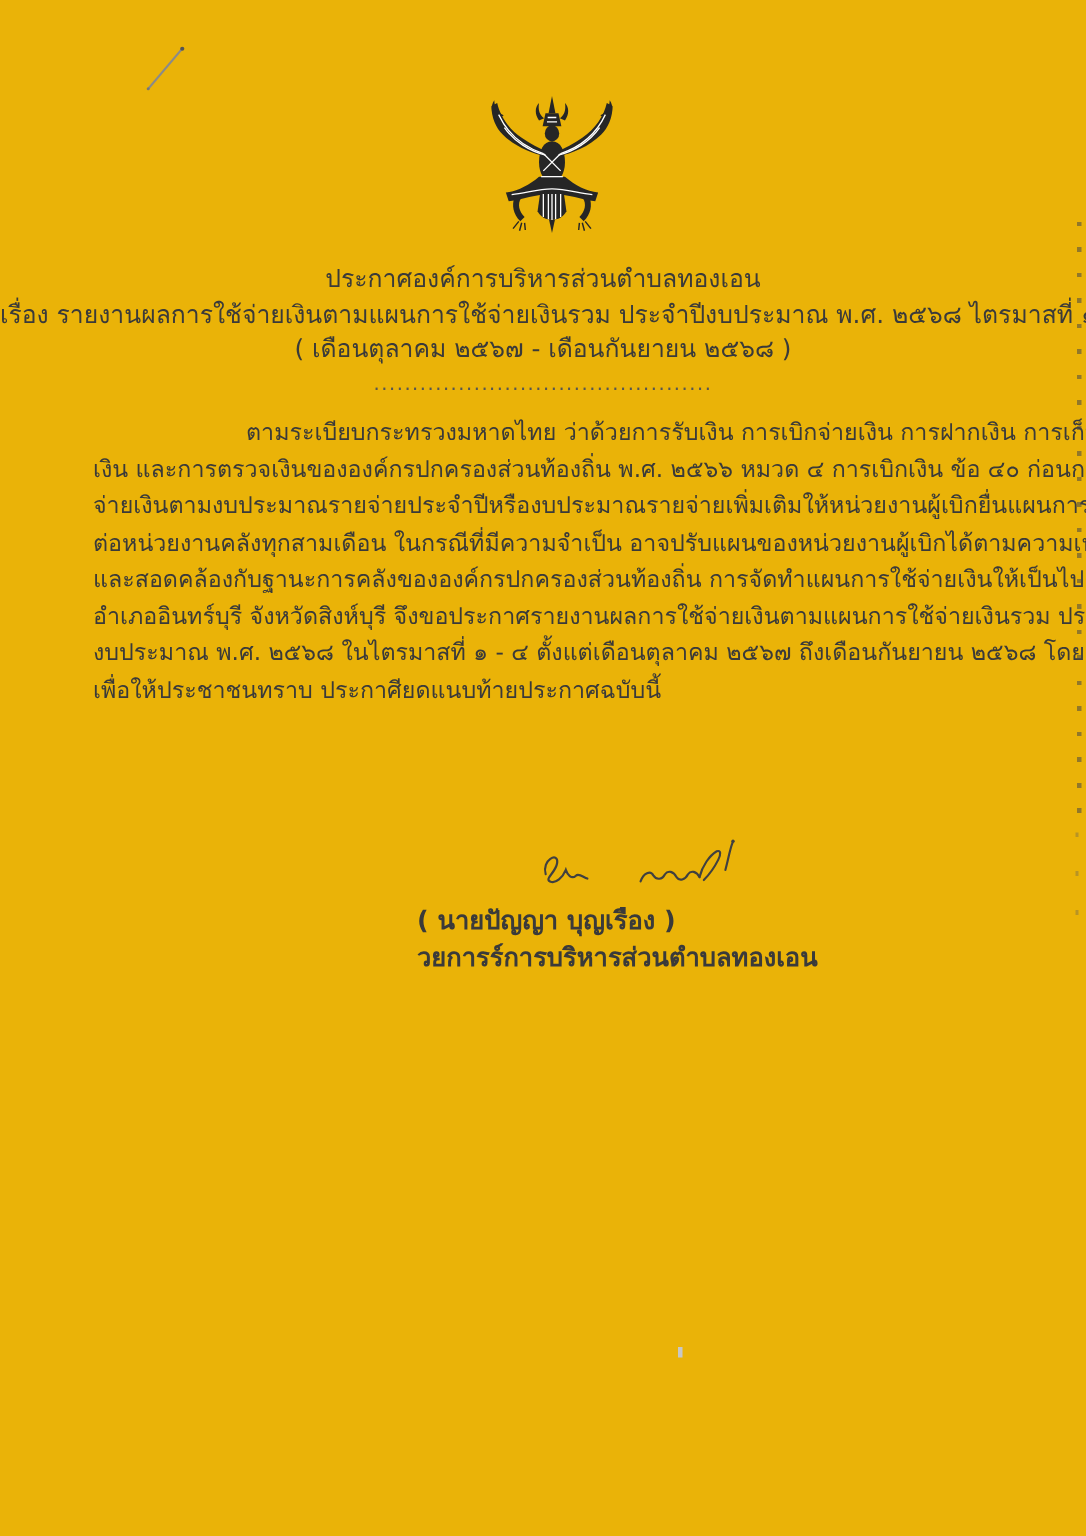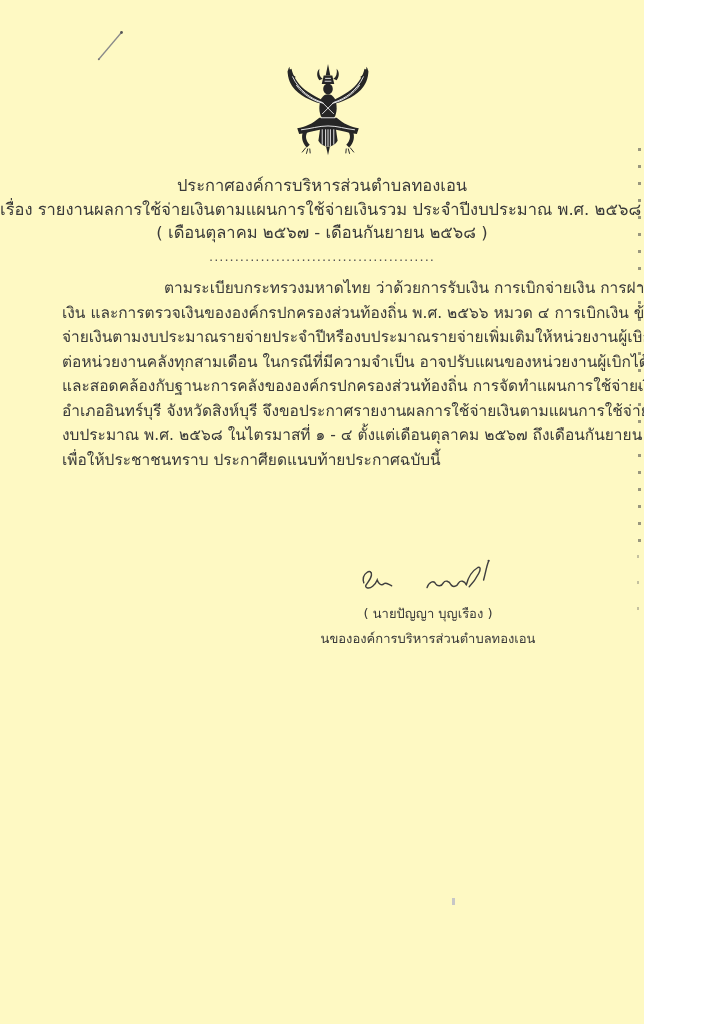--- a/index.html
+++ b/index.html
@@ -1,19 +1,19 @@
 <!DOCTYPE html>
 <html><head>
 <meta charset="utf-8">
 <style>
   html,body{margin:0;padding:0;}
   .page{
     position:relative;
-    width:644px;height:1024px;
-    background:#fef9c3;
+    width:724px;height:1024px;
+    background:#eab308;
     font-family:"DejaVu Sans", sans-serif;
     color:#3a3a3a;
     overflow:hidden;
   }
   
   .pen-mark{position:absolute;left:92px;top:26px;width:40px;height:40px;}
   
   .emblem{position:absolute;top:62px;left:50%;transform:translateX(calc(-50% + 6px));width:100px;height:100px;}
   
   .title-block{
@@ -25,21 +25,21 @@
   
   .body-block{
     position:absolute;top:276px;left:62px;width:620px;
     font-size:15.5px;line-height:24.5px;
   }
   .body-block .line{white-space:nowrap;}
   .indent{padding-left:102px;}
   
   .signature-block{
     position:absolute;top:556px;left:278px;width:300px;
-    text-align:center;font-size:13px;line-height:24.5px;
+    font-size:17px;line-height:24.5px;font-weight:bold;
   }
   .signature-svg{display:block;margin:0 auto;width:170px;height:46px;}
   
   .edge-marks{
     position:absolute;right:3px;top:148px;width:3px;height:395px;
     background:repeating-linear-gradient(180deg,
       rgba(70,70,70,.55) 0 3px, transparent 3px 17px);
   }
   .edge-marks-2{
     position:absolute;right:5px;top:555px;width:2px;height:60px;
@@ -132,20 +132,20 @@
     <svg class="signature-svg" viewBox="0 0 170 48">
       <g fill="none" stroke="#404040" stroke-width="1.5" stroke-linecap="round">
         <path d="M18 28 C15 18 27 12 26 20 C25 27 17 31 21 33 C25 35 30 30 32 25 C33 28 36 32 39 29 C41 27 44 30 47 31"></path>
         <path d="M84 33 C86 27 91 25 93 29 C95 32 99 32 101 28 C103 25 107 26 109 30 C111 33 115 32 117 28 C119 25 123 26 125 30"></path>
         <path d="M125 30 C127 22 132 15 137 12 C140 11 140 14 138 18 C135 24 131 29 128 32"></path>
         <path d="M143 25 C145 18 146 11 148 6"></path>
       </g>
       <circle cx="148.3" cy="5" r="1.2" fill="#404040"></circle>
     </svg>
     <div>( นายปัญญา   บุญเรือง )</div>
-    <div>นขององค์การบริหารส่วนตำบลทองเอน</div>
+    <div>วยการร์การบริหารส่วนตำบลทองเอน</div>
   </div>
 
   <div class="edge-marks"></div>
   <div class="edge-marks-2"></div>
   <div class="speck"></div>
 
 </div>
 
 </body></html>

